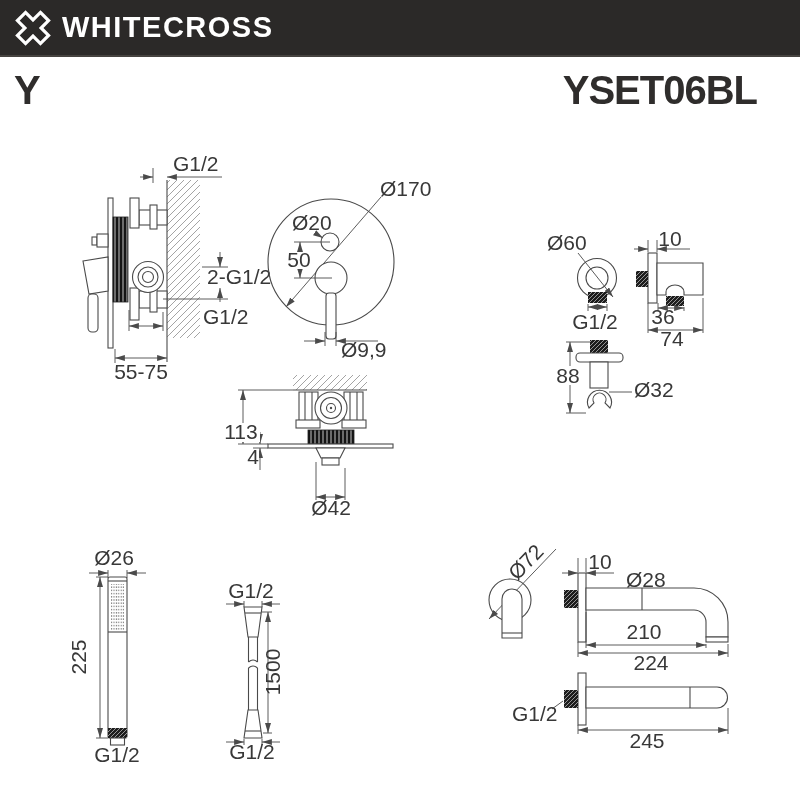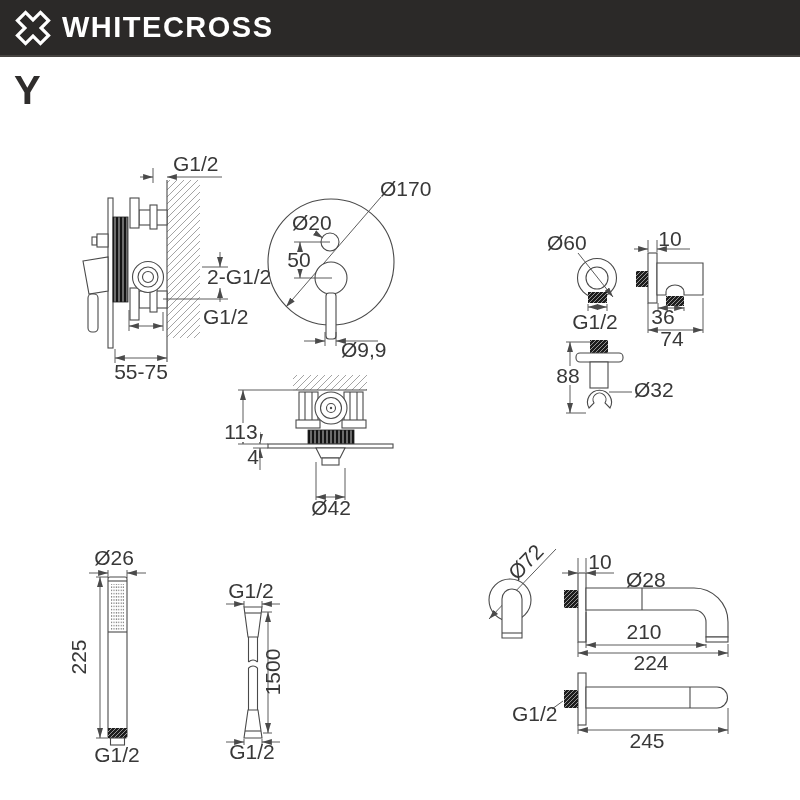--- a/index.html
+++ b/index.html
@@ -29,20 +29,21 @@
     <svg class="logo" viewBox="0 0 44 44">
       <g transform="translate(22,22) rotate(45)">
         <path d="M-6,-17 L6,-17 L6,-6 L17,-6 L17,6 L6,6 L6,17 L-6,17 L-6,6 L-17,6 L-17,-6 L-6,-6 Z" fill="#2b2928" stroke="#fff" stroke-width="3.4" stroke-linejoin="miter"></path>
       </g>
     </svg>
     <span class="brand">WHITECROSS</span>
   </div>
 
   <div class="titlebar">
     <span class="series">Y</span>
+    <span class="model">YSET06BL</span>
   </div>
 
   <svg class="draw" width="800" height="800" viewBox="0 0 800 800">
     <defs>
       <marker id="ar" viewBox="0 0 10 6" refX="10" refY="3" markerWidth="11" markerHeight="7" orient="auto-start-reverse">
         <path d="M0,0 L10,3 L0,6 Z" fill="#4a4a4a"></path>
       </marker>
       <pattern id="wallHatch" width="7" height="7" patternUnits="userSpaceOnUse">
         <path d="M0,7 l7,-7 M-1.75,1.75 l3.5,-3.5 M5.25,8.75 l3.5,-3.5" stroke="#9a9a9a" stroke-width="0.9"></path>
       </pattern>

